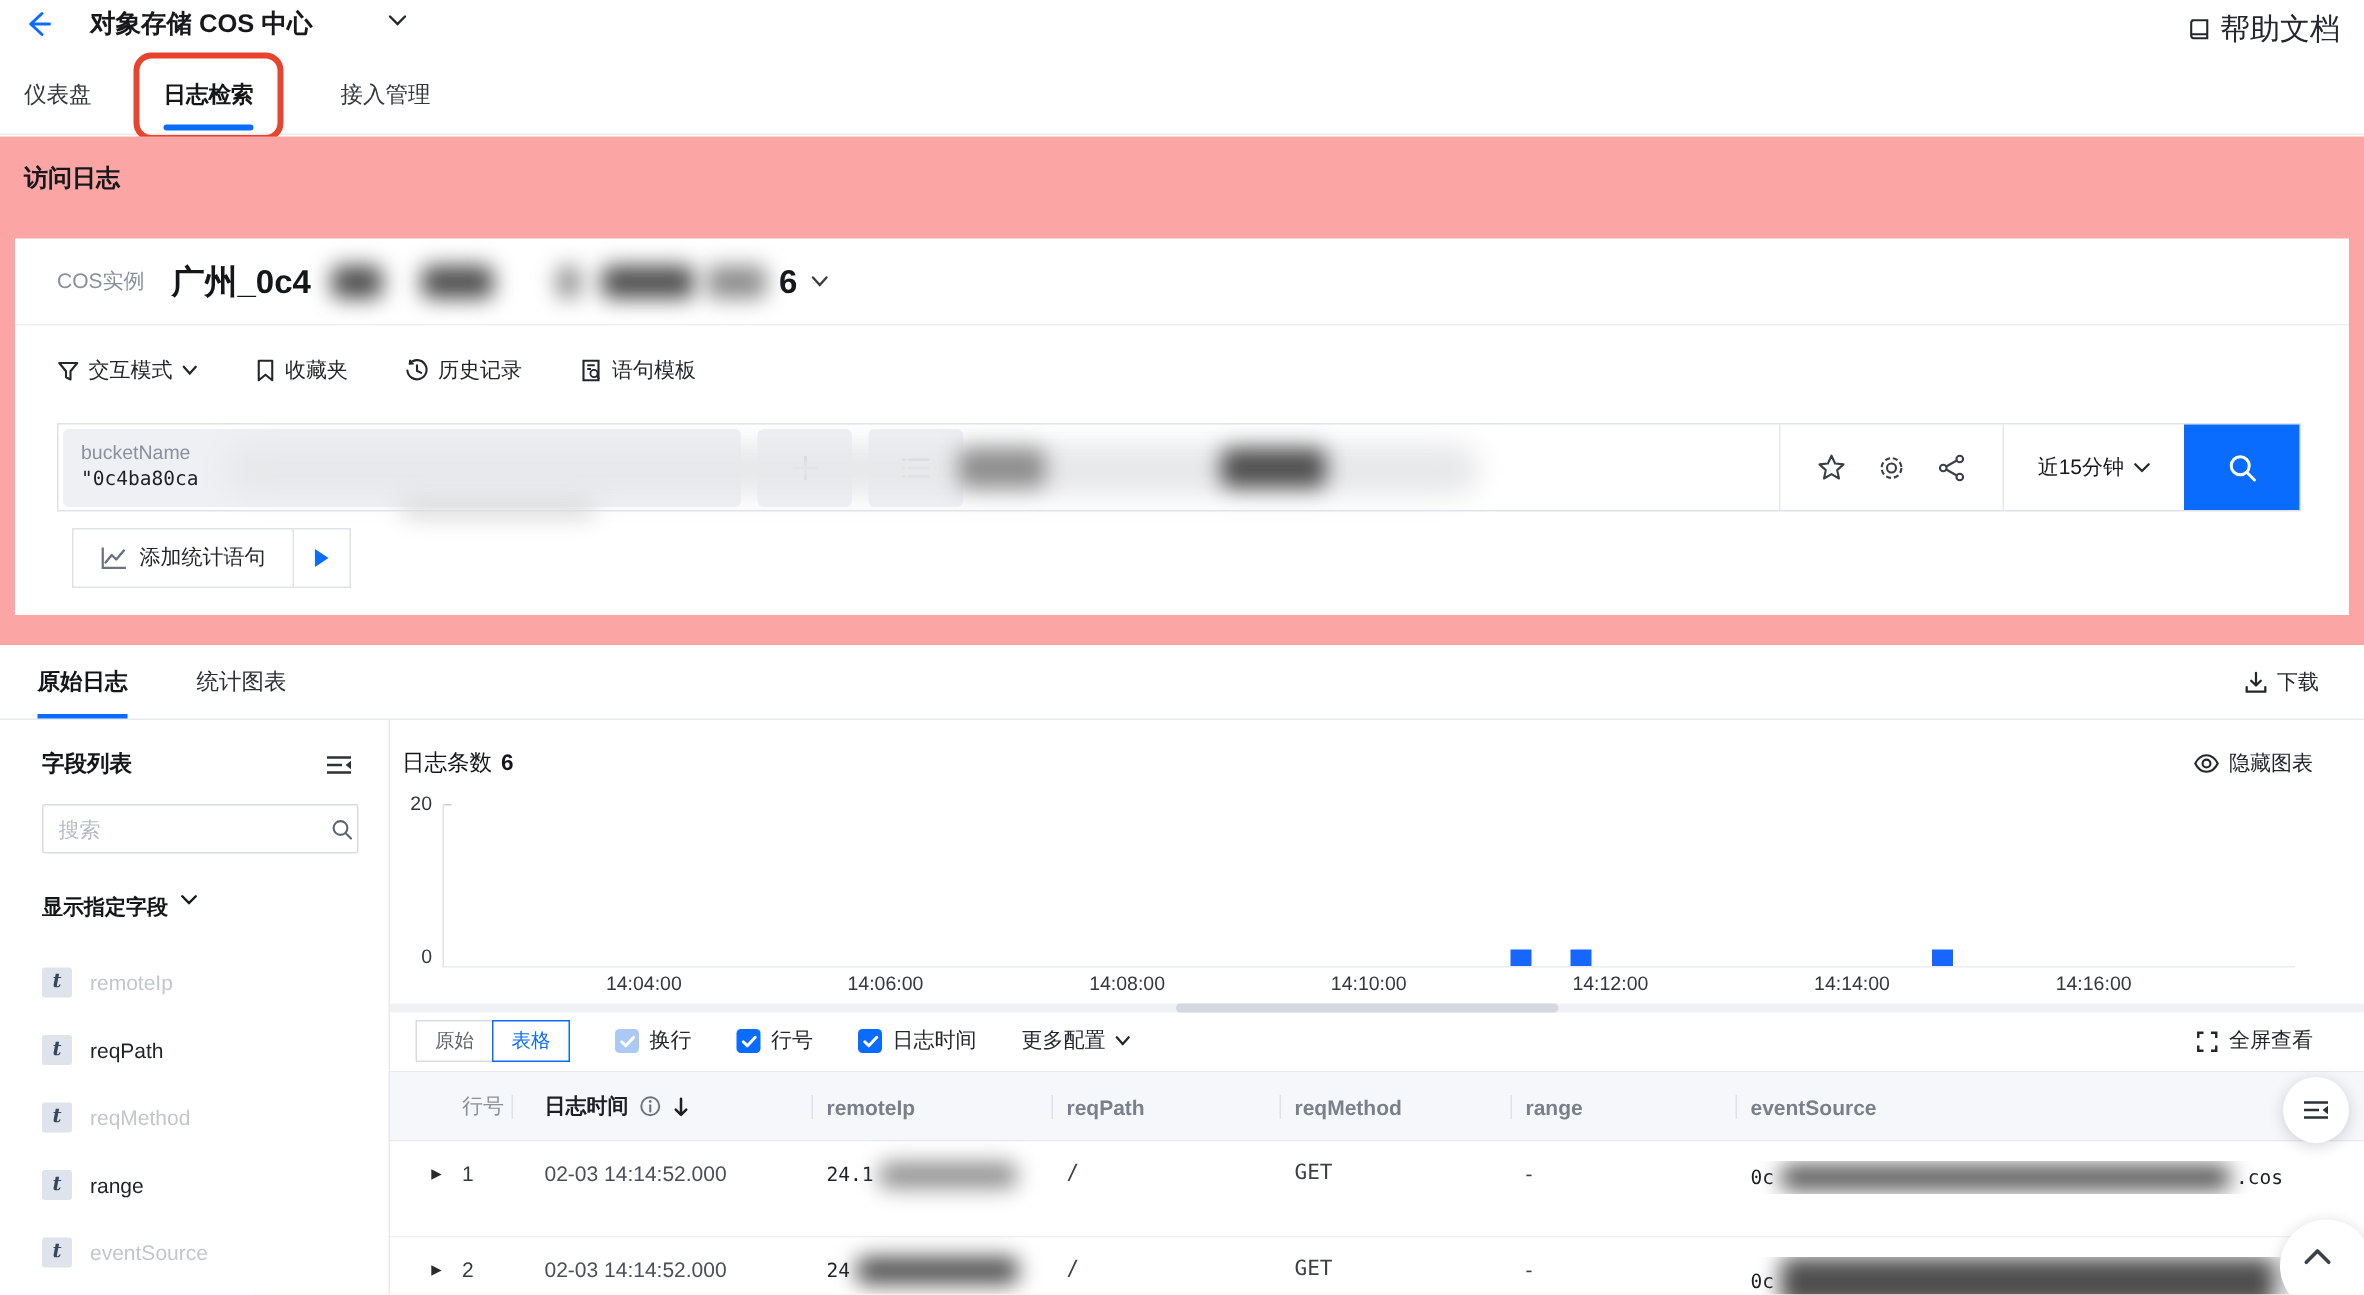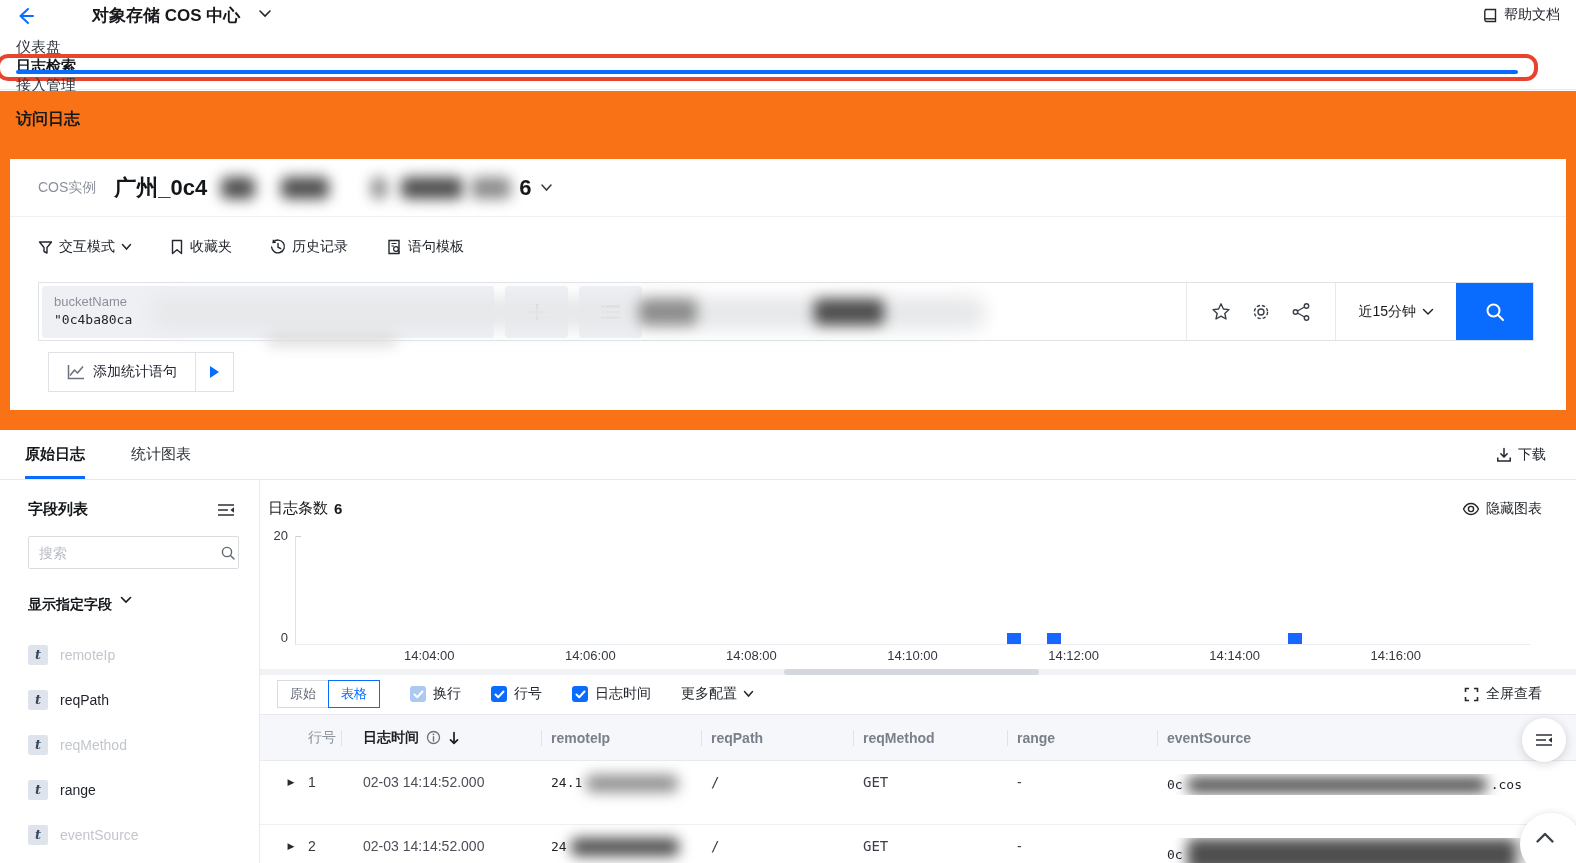--- a/index.html
+++ b/index.html
@@ -7,33 +7,33 @@
   #app {
     position:relative; width:1576px; height:863px; overflow:hidden;
     font-family:"Liberation Sans","DejaVu Sans",sans-serif; color:#1f2329; font-size:14px;
     background:#fff;
   }
   .mono { font-family:"DejaVu Sans Mono",monospace; }
 
   
   .topbar { position:absolute; top:0; left:0; right:0; height:38px; background:#fff; }
   .back { position:absolute; left:14px; top:5px; width:22px; height:22px; cursor:pointer; }
-  .app-title { position:absolute; left:60px; top:4px; font-size:17px; font-weight:bold; color:#16181b;margin-left:32px; }
+  .app-title { position:absolute; left:60px; top:4px; font-size:17px; font-weight:bold; color:#16181b; }
   .title-chev { position:absolute; left:258px; top:9px; }
-  .help { position:absolute; right:16px; top:6px; display:flex; align-items:flex-end; gap:5px; color:#23272d; font-size:14px; cursor:pointer; text-decoration:none; }
-
-  
-  .tabrow { position:absolute; top:38px; left:0; right:0; height:52px; background:#fff; border-bottom:1px solid #e8eaee; padding-left:16px; display:flex;flex-direction:column; }
+  .help { position:absolute; right:16px; top:6px; display:flex; align-items:center; gap:5px; color:#23272d; font-size:20px; cursor:pointer; text-decoration:none; }
+
+  
+  .tabrow { position:absolute; top:38px; left:0; right:0; height:52px; background:#fff; border-bottom:1px solid #e8eaee; padding-left:16px; display:flex; }
   .tab { position:relative; height:100%; display:flex; align-items:center; font-size:15px; color:#33383f; cursor:pointer; margin-right:48px; }
   .tab.active { font-weight:bold; color:#14171a; margin-right:58px; }
   .tab.active .underline { position:absolute; left:0; right:0; bottom:2px; height:4px; background:#0a6cff; border-radius:2px; }
   .red-box { position:absolute; left:-20px; right:-20px; top:-3px; bottom:-5px; border:4px solid #e8432c; border-radius:12px; pointer-events:none; }
 
   
-  .pbody { position:absolute; top:91px; left:0; right:0; bottom:0; background:#f97316; }
+  .pbody { position:absolute; top:91px; left:0; right:0; bottom:0; background:#fca5a5; }
   .section-title { position:absolute; top:18px; left:16px; font-size:16px; font-weight:bold; color:#16181b; }
 
   
   .query-card { position:absolute; top:68px; left:10px; right:10px; height:251px; background:#fff; }
   .instance-row { position:absolute; top:0; left:0; right:0; height:58px; border-bottom:1px solid #eef0f3; display:flex; align-items:center; padding:0 28px; }
   .ins-label { color:#8b919c; font-size:14px; margin-right:18px; }
   .ins-value { font-size:22px; font-weight:bold; color:#14171a; }
   .ins-select { display:flex; align-items:center; cursor:pointer; }
   .toolbar-row { position:absolute; top:66px; left:0; right:0; height:44px; display:flex; align-items:center; padding:0 28px; gap:38px; }
   .tool { display:flex; align-items:center; gap:6px; color:#23272d; font-size:14px; cursor:pointer; }

